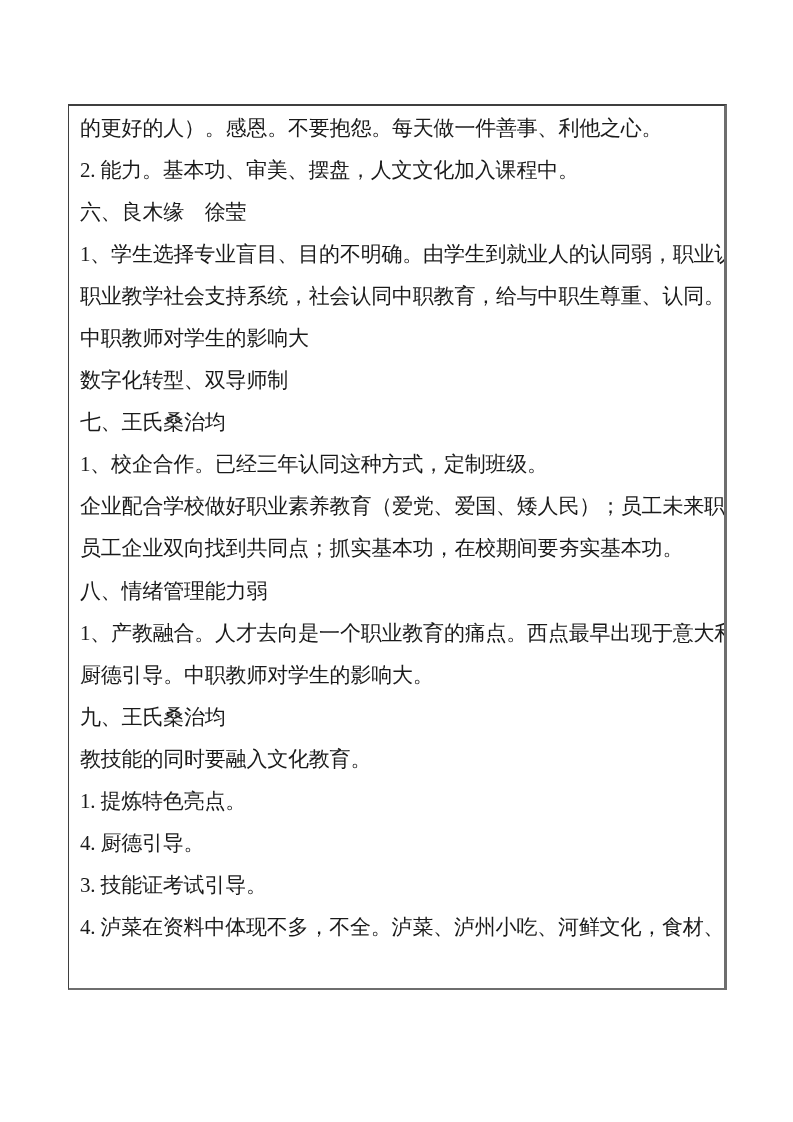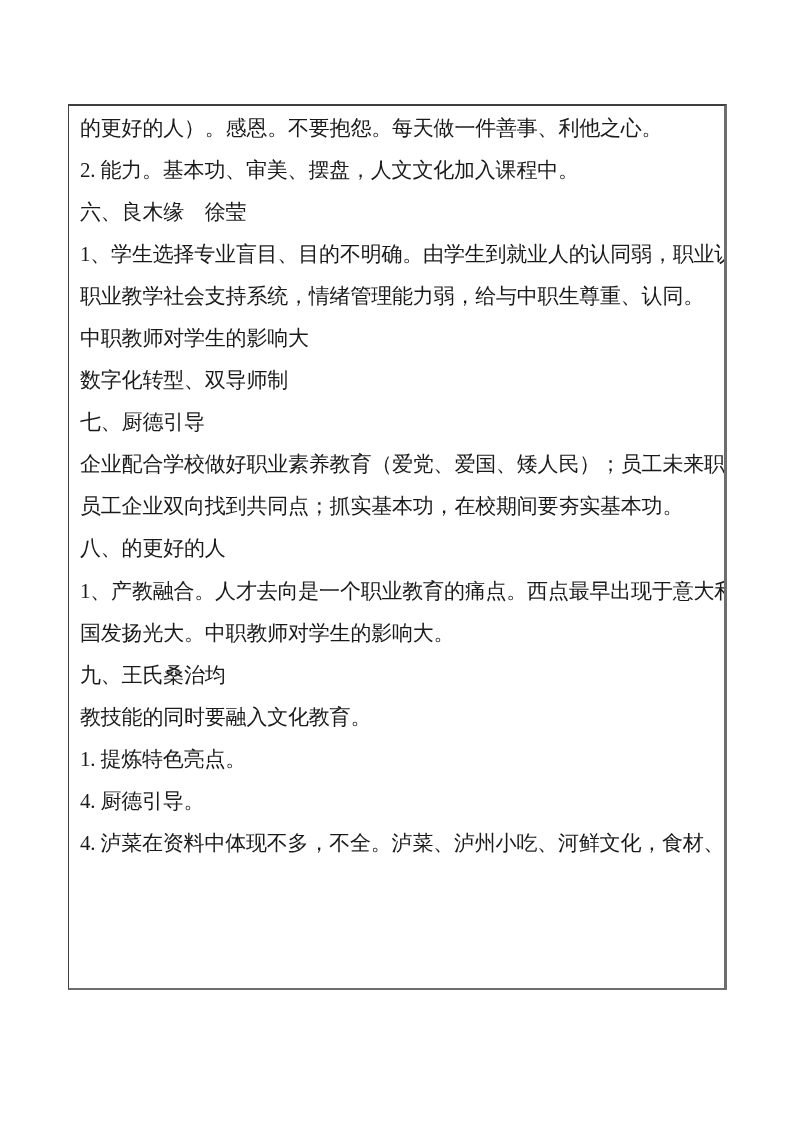--- a/index.html
+++ b/index.html
@@ -49,28 +49,30 @@
 </style>
 </head>
 <body>
 
 <div class="page">
   <div class="table-cell">
     <p class="text-line">的更好的人）。感恩。不要抱怨。每天做一件善事、利他之心。</p>
     <p class="text-line">2. 能力。基本功、审美、摆盘，人文文化加入课程中。</p>
     <p class="text-line">六、良木缘　徐莹</p>
     <p class="text-line">1、学生选择专业盲目、目的不明确。由学生到就业人的认同弱，职业认同感低。</p>
-    <p class="text-line">职业教学社会支持系统，情绪管理能力弱，给与中职生尊重、认同。</p>
+    <p class="text-line">职业教学社会支持系统，社会认同中职教育，给与中职生尊重、认同。</p>
     <p class="text-line">中职教师对学生的影响大</p>
     <p class="text-line">数字化转型、双导师制</p>
-    <p class="text-line">七、厨德引导</p>
+    <p class="text-line">七、王氏桑治均</p>
+    <p class="text-line">1、校企合作。已经三年认同这种方式，定制班级。</p>
     <p class="text-line">企业配合学校做好职业素养教育（爱党、爱国、矮人民）；员工未来职业规划，</p>
     <p class="text-line">员工企业双向找到共同点；抓实基本功，在校期间要夯实基本功。</p>
-    <p class="text-line">八、的更好的人</p>
+    <p class="text-line">八、情绪管理能力弱</p>
     <p class="text-line">1、产教融合。人才去向是一个职业教育的痛点。西点最早出现于意大利，在法</p>
-    <p class="text-line">国发扬光大。中职教师对学生的影响大。</p>
+    <p class="text-line">厨德引导。中职教师对学生的影响大。</p>
     <p class="text-line">九、王氏桑治均</p>
     <p class="text-line">教技能的同时要融入文化教育。</p>
     <p class="text-line">1. 提炼特色亮点。</p>
     <p class="text-line">4. 厨德引导。</p>
+    <p class="text-line">3. 技能证考试引导。</p>
     <p class="text-line">4. 泸菜在资料中体现不多，不全。泸菜、泸州小吃、河鲜文化，食材、烹饪技</p>
   </div>
 </div>
 
 </body></html>

